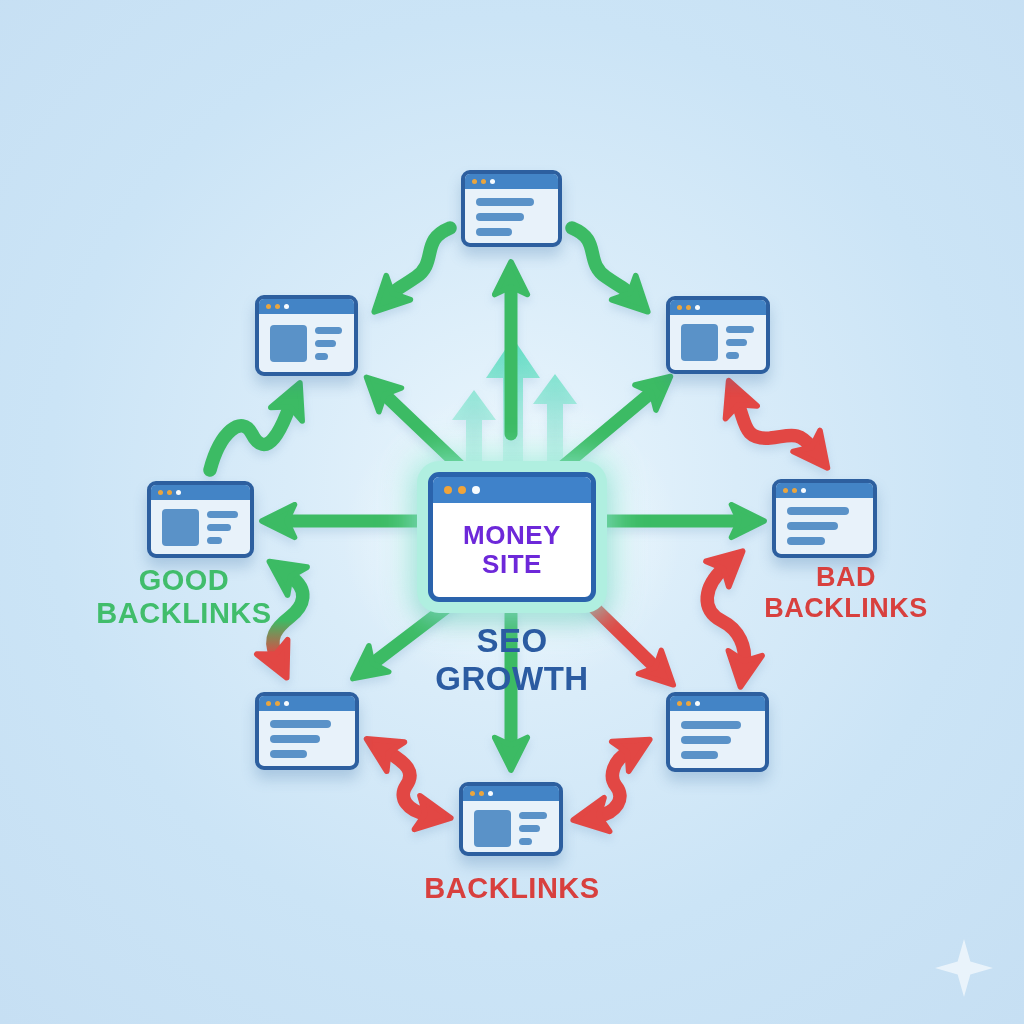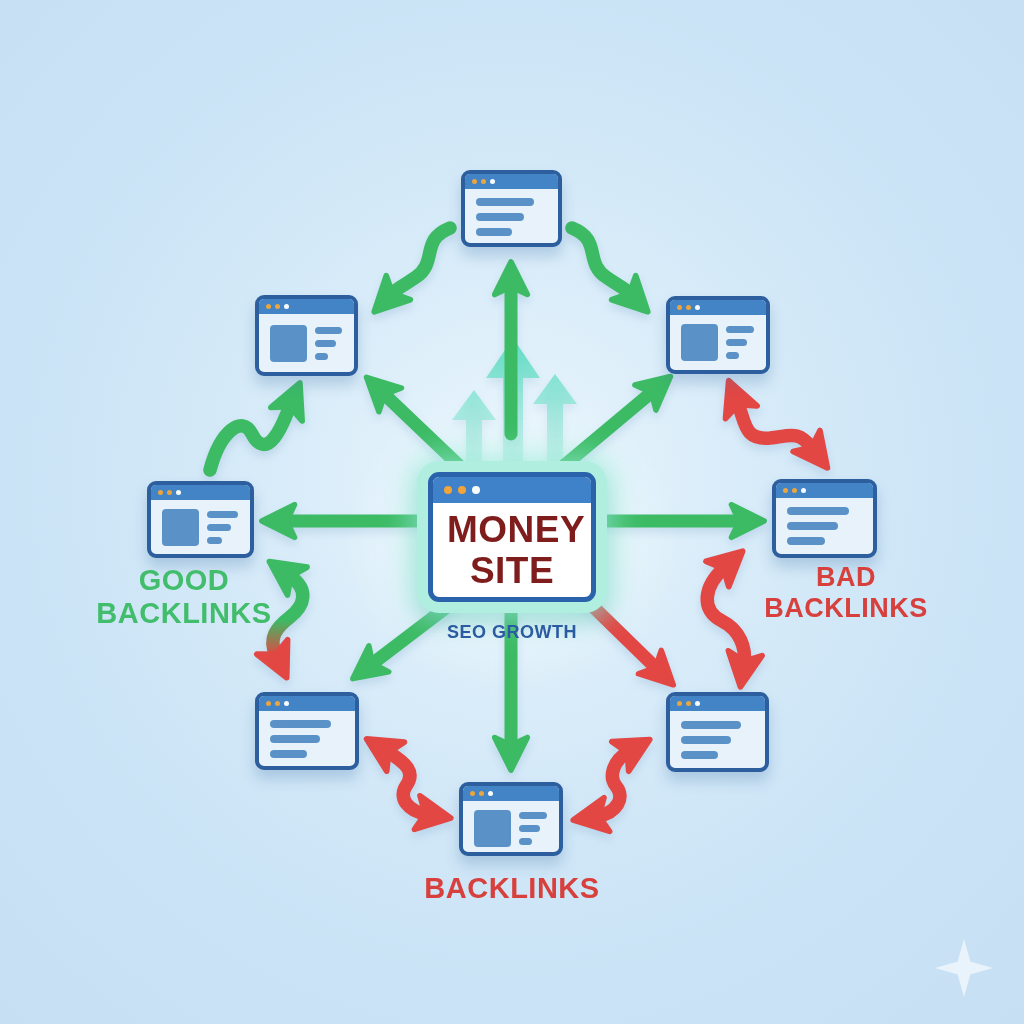--- a/index.html
+++ b/index.html
@@ -39,25 +39,25 @@
   }
   .center-win{
     width:100%;height:100%;box-sizing:border-box;background:#ffffff;
     border:5px solid #2a63ac;border-radius:11px;overflow:hidden;display:flex;flex-direction:column;
   }
   .center-tbar{height:26px;background:#3f82ca;display:flex;align-items:center;gap:6px;padding-left:11px;flex:0 0 auto;}
   .center-tbar .dot{width:8px;height:8px;}
   .center-tbar .dot.o{background:#f0a43a}
   .center-body{flex:1;display:flex;align-items:center;justify-content:center;text-align:center;}
   .center-title{
-    font-size:37px;font-weight:bold;color:#7f1d1d;line-height:1.12;letter-spacing:0.5px;width:130px;
+    font-size:26px;font-weight:bold;color:#6d28d9;line-height:1.12;letter-spacing:0.5px;width:130px;
   }
   
   .lbl{position:absolute;text-align:center;font-weight:bold;letter-spacing:0.5px;line-height:1.15;}
-  .lbl-seo{left:402px;top:622px;width:220px;font-size:18px;color:#2b5ba1;}
+  .lbl-seo{left:402px;top:622px;width:220px;font-size:33px;color:#2b5ba1;}
   .lbl-good{left:78px;top:564px;width:212px;font-size:29px;color:#41bd6b;}
   .lbl-bad{left:740px;top:562px;width:212px;font-size:27px;color:#d8403e;}
   .lbl-backlinks{left:402px;top:872px;width:220px;font-size:29px;color:#d8403e;}
   
   .sparkle{
     position:absolute;left:935px;top:939px;width:58px;height:58px;
     background:rgba(255,255,255,0.6);
     clip-path:polygon(50% 0%, 61% 39%, 100% 50%, 61% 61%, 50% 100%, 39% 61%, 0% 50%, 39% 39%);
   }
 </style>

